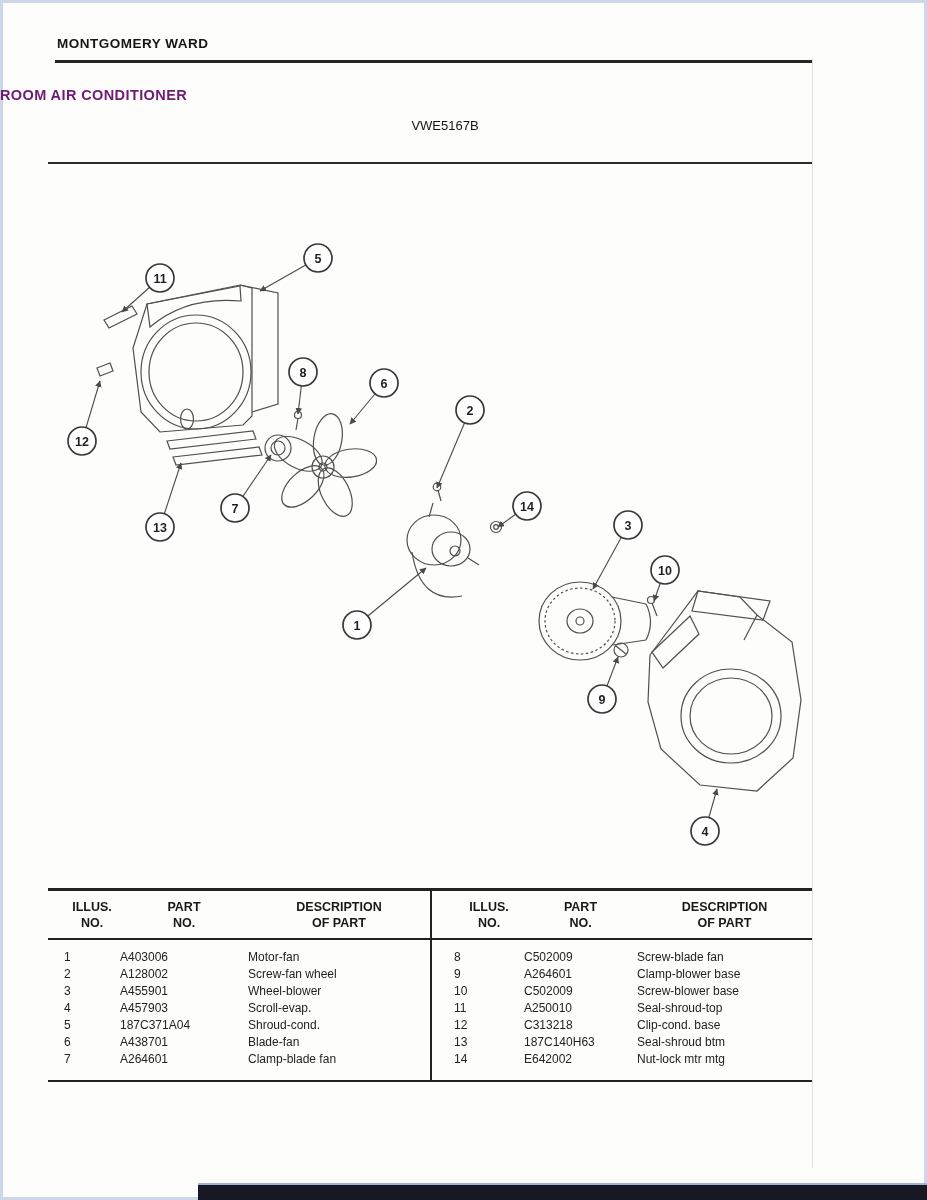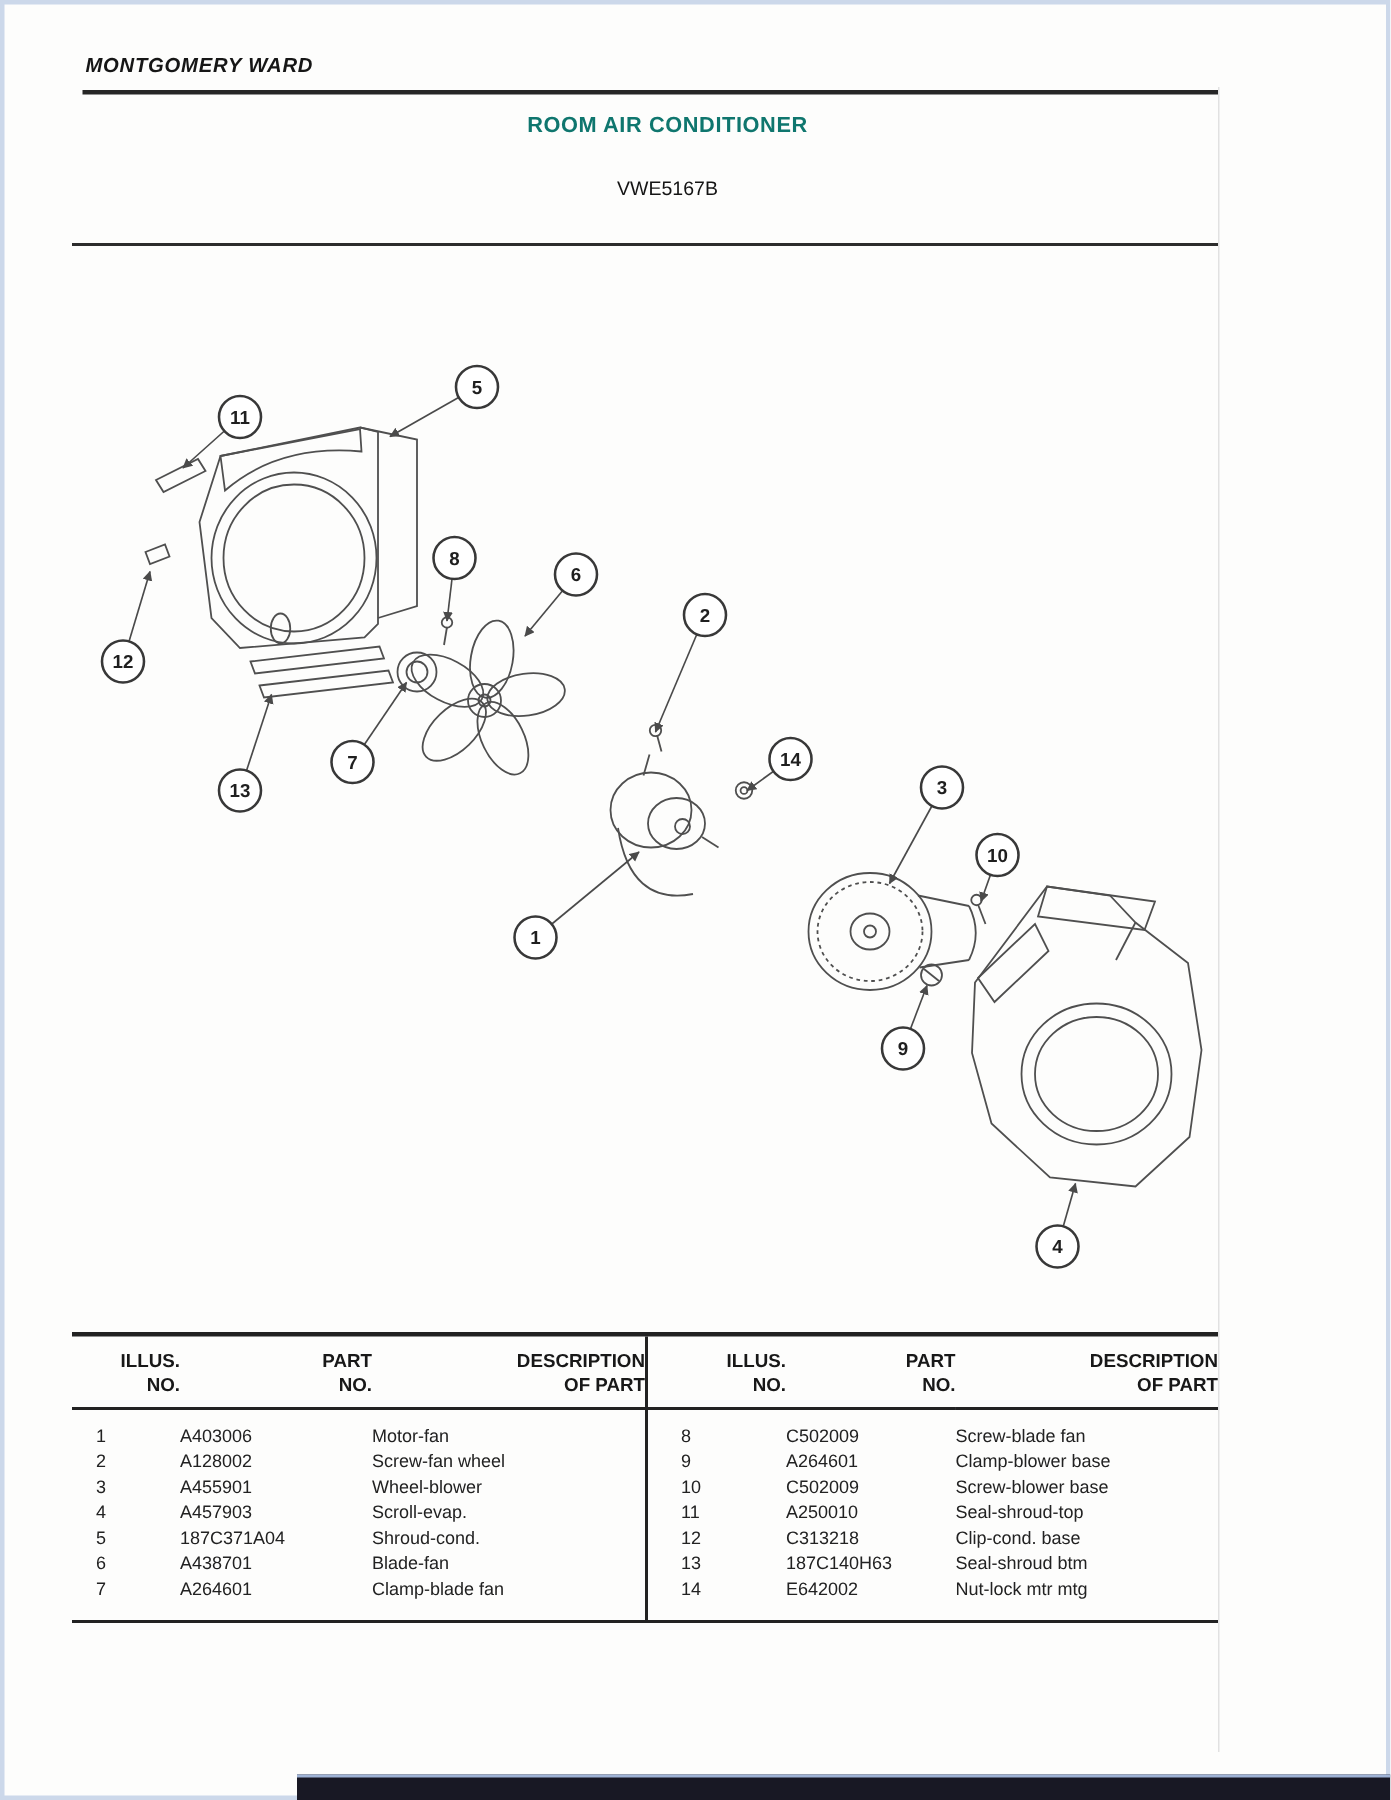--- a/index.html
+++ b/index.html
@@ -4,26 +4,26 @@
 <style>
   html,body { margin:0; padding:0; background:#ffffff; }
   .page {
     position:relative; width:927px; height:1200px;
     background:#fdfdfc; overflow:hidden;
     font-family:"Liberation Sans", sans-serif; color:#1e1e1e;
     box-shadow: inset 0 0 0 3px #ccd8ea;
   }
   .brand {
     position:absolute; left:57px; top:36px;
-    font-size:13.5px; font-weight:bold; letter-spacing:.5px; color:#161616;font-style:italic;
+    font-size:13.5px; font-weight:bold; letter-spacing:.5px; color:#161616;
   }
   .rule-top { position:absolute; left:55px; top:60px; width:757px; height:3px; background:#262626; }
   .title {
-    position:absolute; left:0; top:76px; width:890px; text-align:center;
-    font-size:14.5px; font-weight:bold; letter-spacing:.4px; color:#0f766e;
+    position:absolute; left:0; top:87px; width:890px; text-align:left;
+    font-size:14.5px; font-weight:bold; letter-spacing:.4px; color:#701a75;
   }
   .model {
     position:absolute; left:0; top:118px; width:890px; text-align:center;
     font-size:13px; font-weight:normal; color:#141414;
   }
   .rule-title { position:absolute; left:48px; top:162px; width:764px; height:2px; background:#2c2c2c; }
 
   .diagram { position:absolute; left:0; top:0; width:927px; height:1200px; }
   .art { stroke:#4f4f4f; fill:none; stroke-width:1.2; }
   .leader { stroke:#4a4a4a; stroke-width:1.1; fill:none; }
@@ -35,21 +35,21 @@
 
   .table-wrap {
     position:absolute; left:48px; top:888px; width:764px;
     border-top:3px solid #222; border-bottom:2px solid #222;
     display:flex; box-sizing:border-box;
   }
   .half { width:50%; box-sizing:border-box; }
   .half.right { border-left:2px solid #222; }
   .parts { border-collapse:collapse; width:100%; table-layout:fixed; }
   .parts thead th {
-    text-align:right; font-size:12.5px; font-weight:bold; color:#181818;
+    text-align:center; font-size:12.5px; font-weight:bold; color:#181818;
     padding:8px 0 6px 0; border-bottom:2px solid #222;
     white-space:pre-line; line-height:1.3; vertical-align:top;
   }
   .parts tbody td { font-size:12px; color:#222; padding:1.5px 0; overflow:hidden; }
   .parts tbody tr:first-child td { padding-top:10px; }
   .parts tbody tr:last-child td { padding-bottom:14px; }
   .left .parts th:first-child, .left .parts td:first-child { padding-left:16px; }
   .right .parts th:first-child, .right .parts td:first-child { padding-left:22px; }
 
   .page-edge-line { position:absolute; left:812px; top:58px; width:1px; height:1110px; background:#e1e1e1; }

